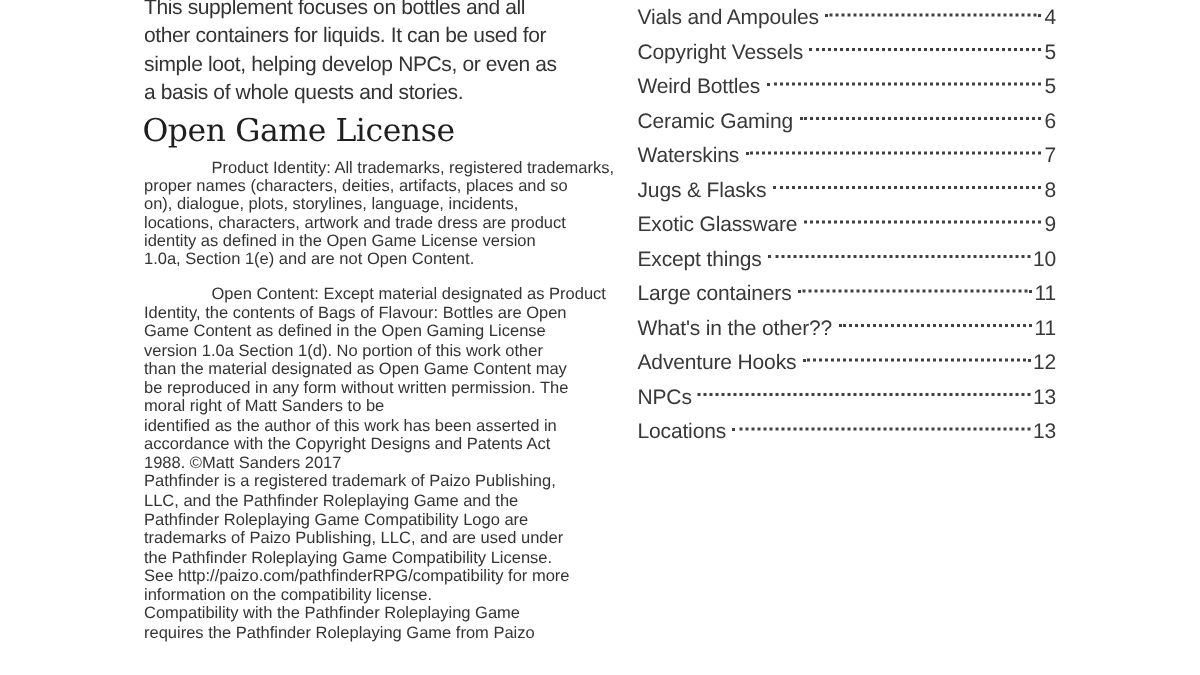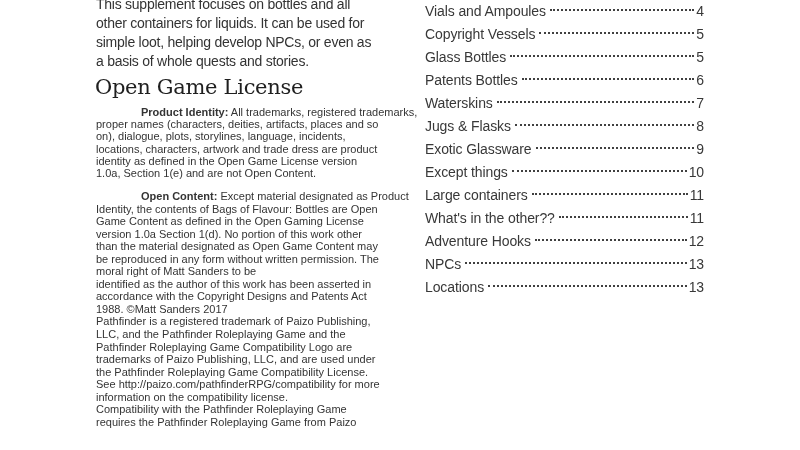--- a/index.html
+++ b/index.html
@@ -23,21 +23,21 @@
   .license-heading {
     position: absolute; left: 95px; top: 70px;
     font-family: "DejaVu Serif", serif;
     font-size: 21px; line-height: 34px; font-weight: 400;
     color: #1f1f1f; letter-spacing: -0.3px;
   }
   .lic-para {
     position: absolute; left: 96px; width: 330px;
     font-size: 11px; color: #343434;
   }
-  .lic-para .lead { font-weight: bold; padding-left: 45px; }
+  .lic-para .lead { font-weight: normal; padding-left: 45px; }
   .lic-para .body-lines { white-space: pre; text-align: center; }
   .para-product { top: 106px; line-height: 12.2px; }
   .para-content { top: 190px; line-height: 12.55px; }
 
   
   .toc {
     position: absolute; left: 425px; top: 0; width: 279px;
   }
   .toc-row {
     display: flex; align-items: center;
@@ -106,27 +106,27 @@
     <span class="toc-page">4</span>
   </div>
 
   <div class="toc-row">
     <span class="toc-label">Copyright Vessels</span>
     <span class="toc-dots"></span>
     <span class="toc-page">5</span>
   </div>
 
   <div class="toc-row">
-    <span class="toc-label">Glass Bottles</span>
+    <span class="toc-label">Weird Bottles</span>
     <span class="toc-dots"></span>
     <span class="toc-page">5</span>
   </div>
 
   <div class="toc-row">
-    <span class="toc-label">Patents Bottles</span>
+    <span class="toc-label">Ceramic Gaming</span>
     <span class="toc-dots"></span>
     <span class="toc-page">6</span>
   </div>
 
   <div class="toc-row">
     <span class="toc-label">Waterskins</span>
     <span class="toc-dots"></span>
     <span class="toc-page">7</span>
   </div>
 

